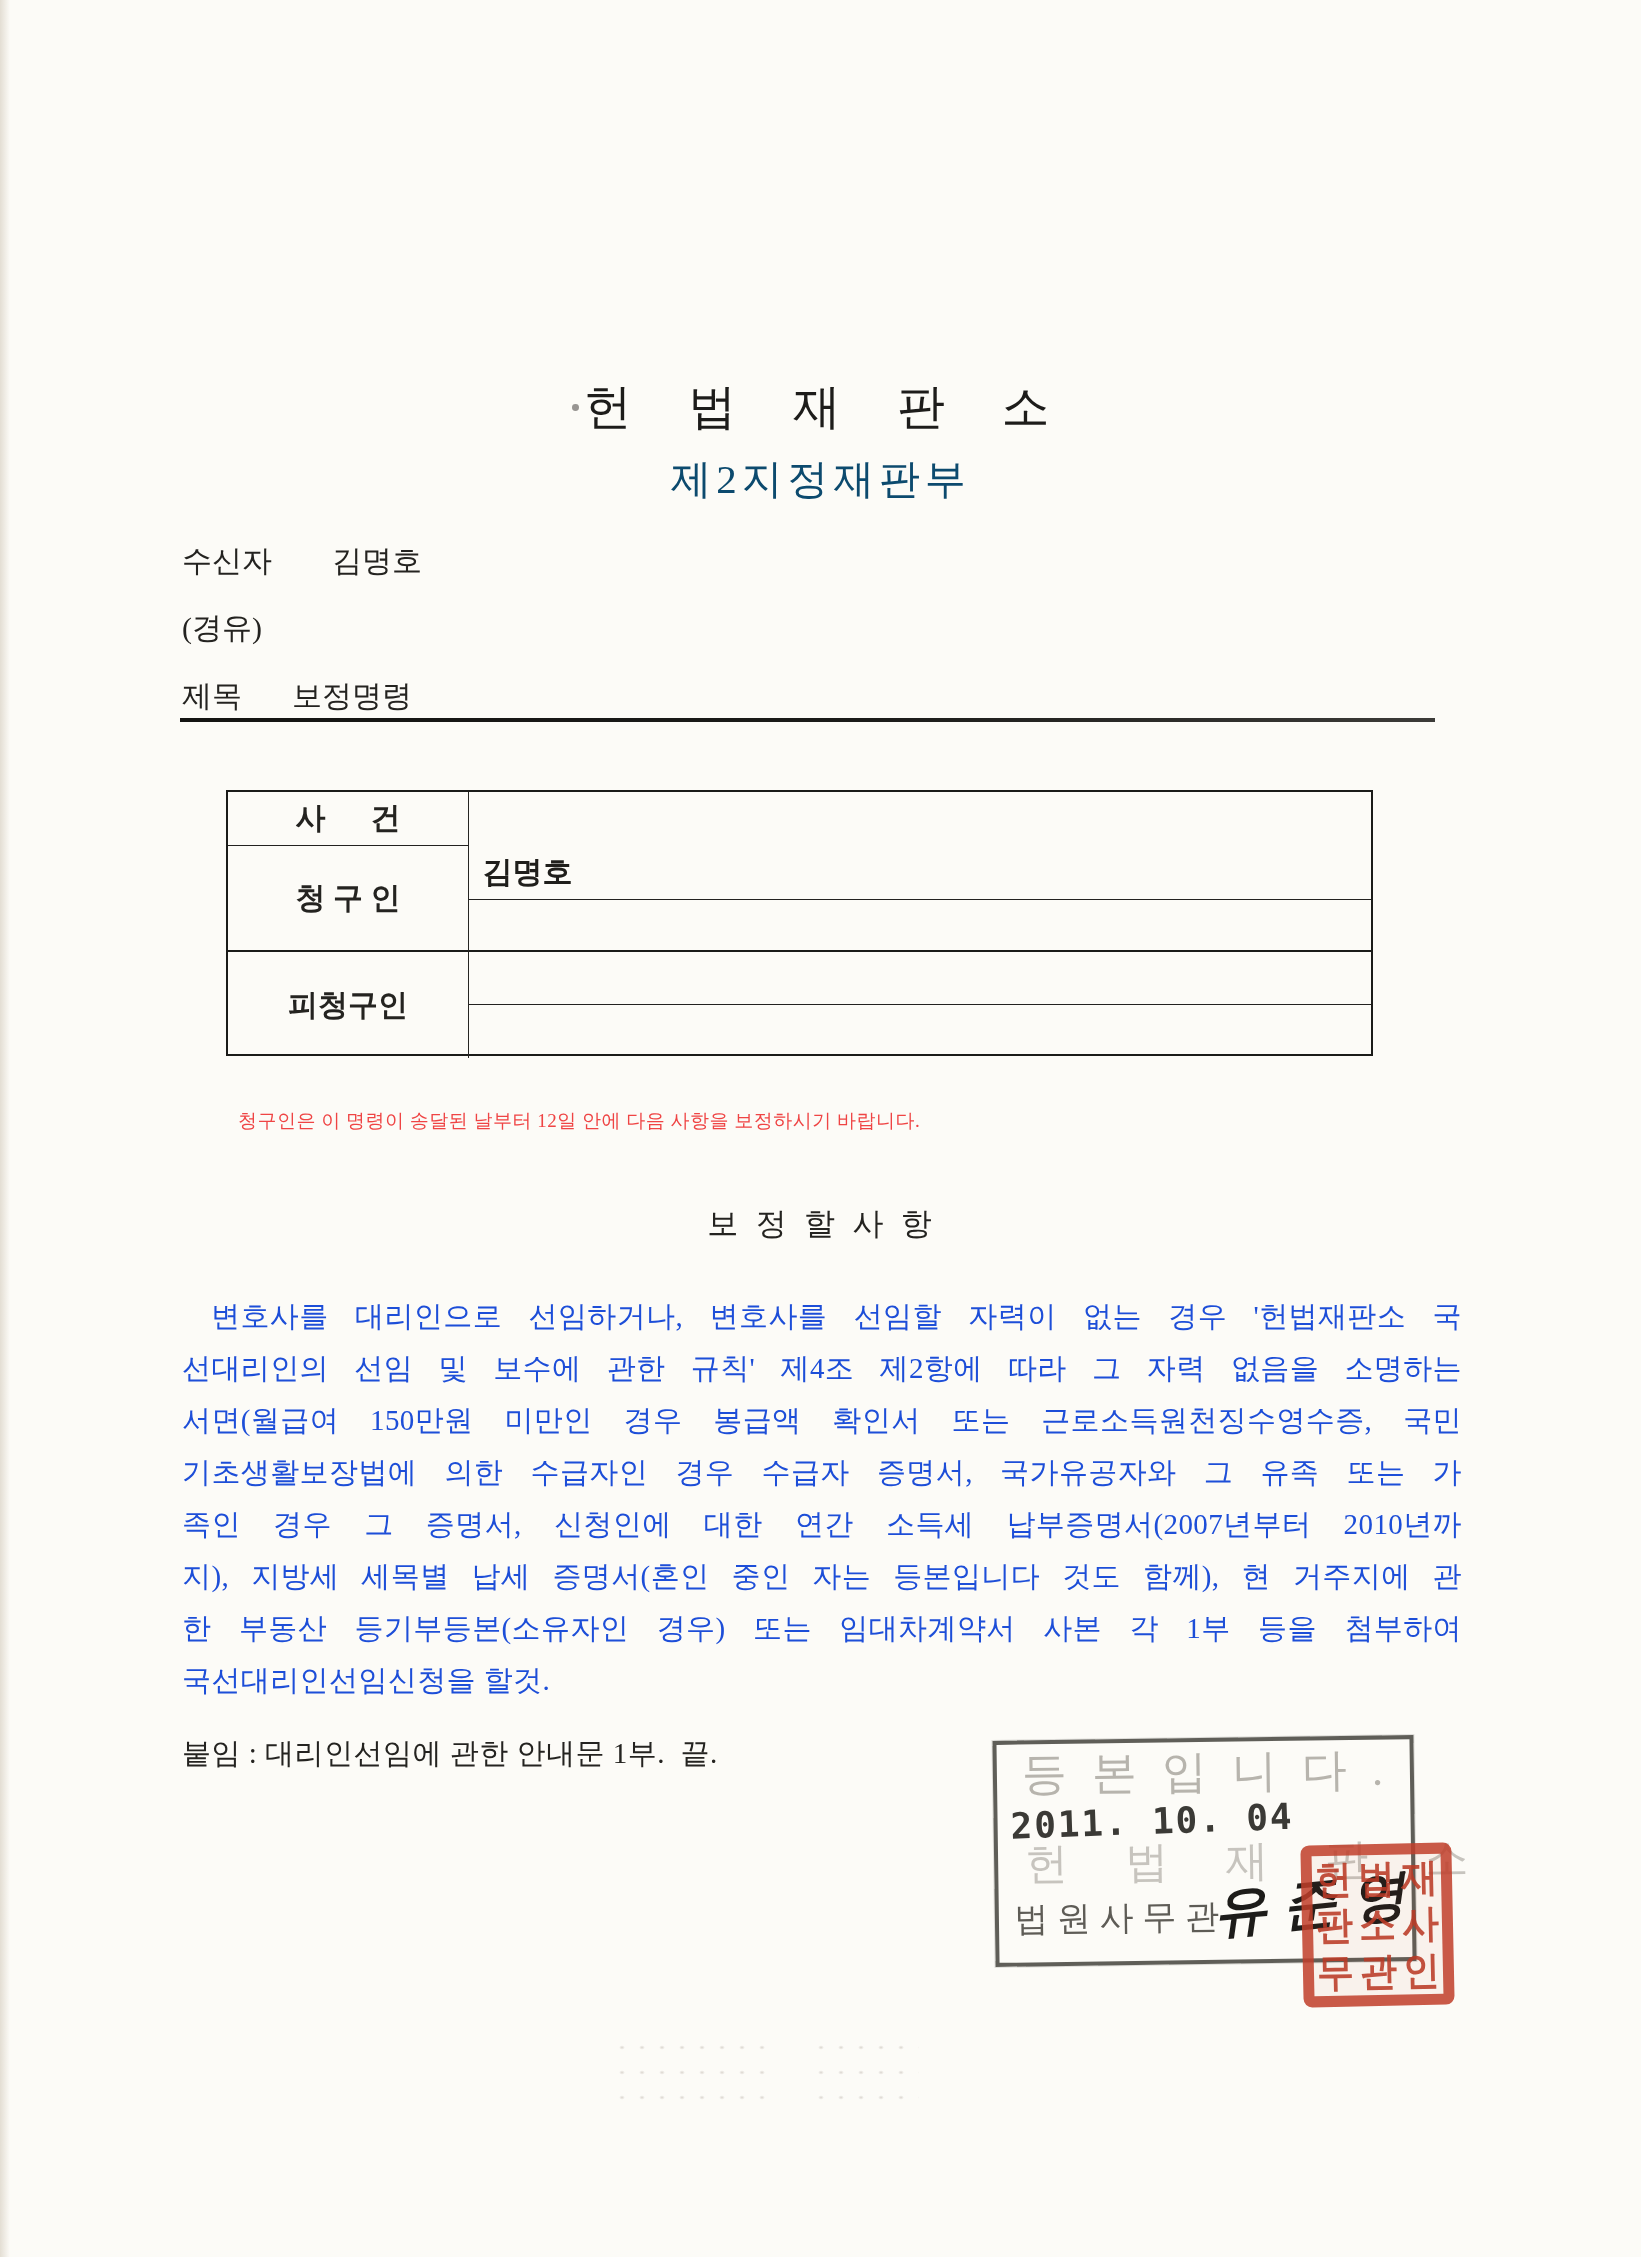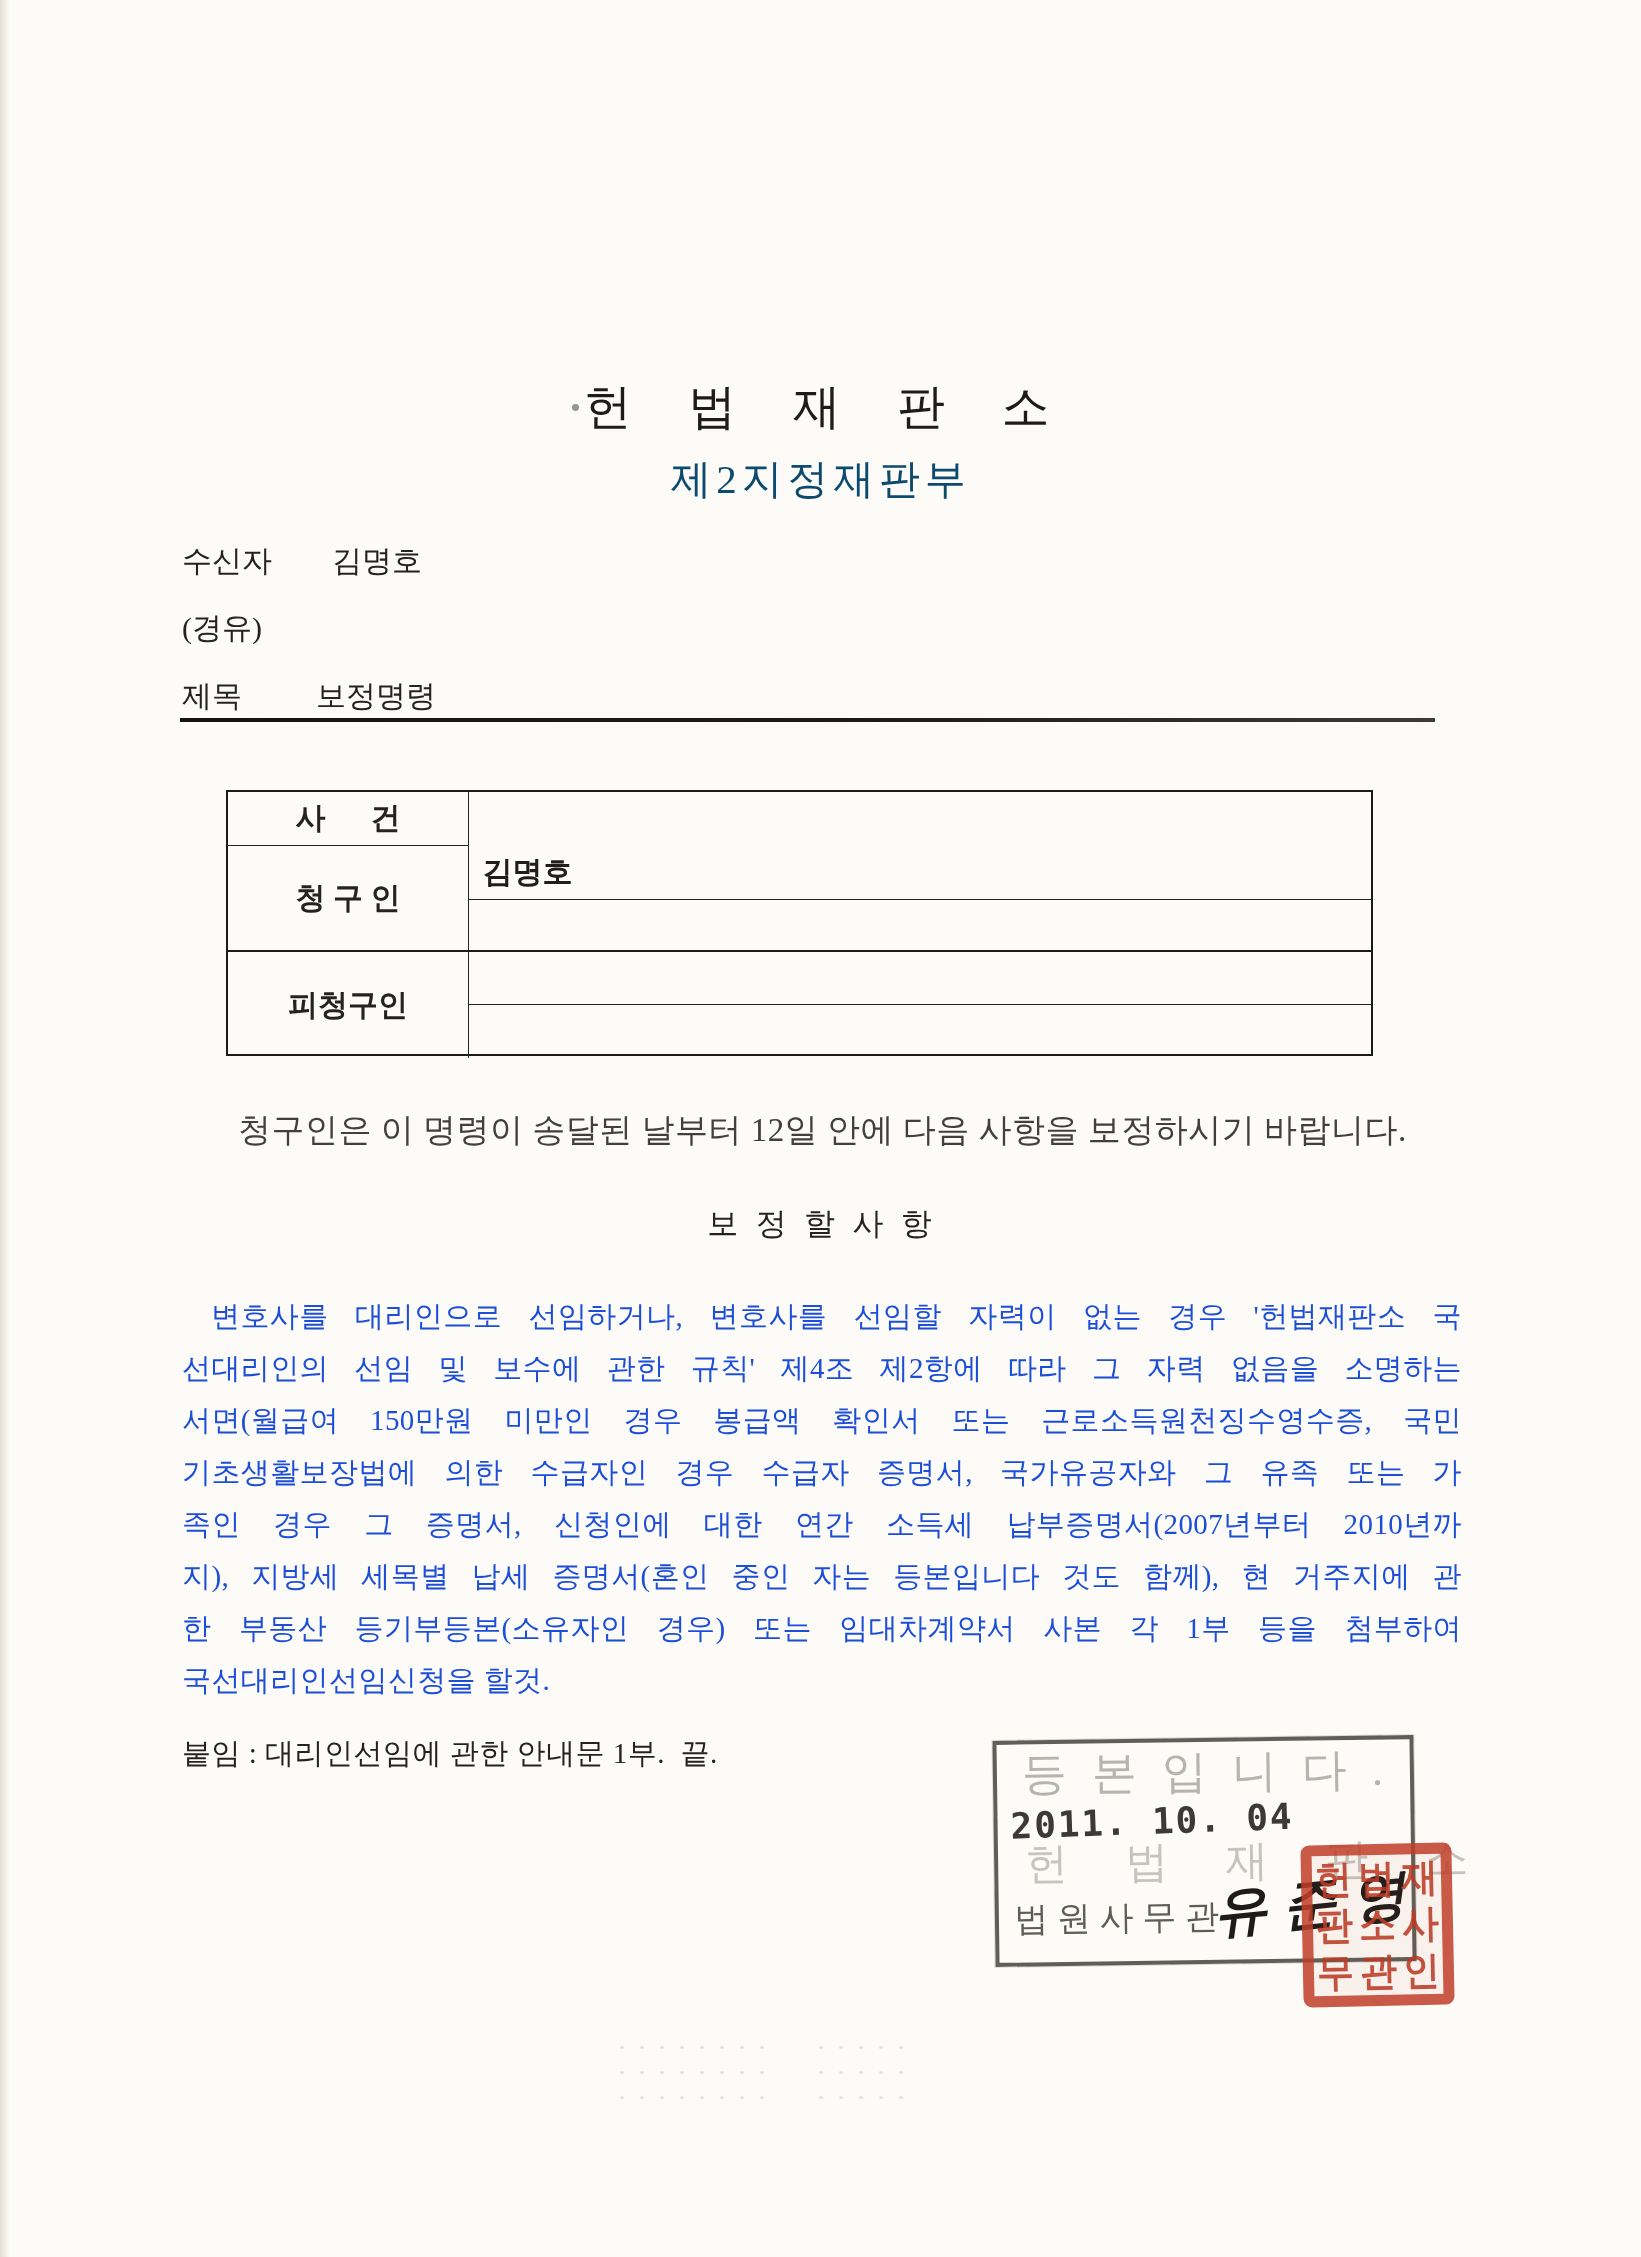--- a/index.html
+++ b/index.html
@@ -29,21 +29,21 @@
   .panel-subtitle{
     position:absolute;left:0;right:0;top:452px;
     text-align:center;font-size:41px;letter-spacing:4.8px;
     white-space:pre;color:#0c4a6e;
   }
   .meta-row{position:absolute;left:182px;font-size:30px;white-space:pre;color:#242320;}
   .meta-row .val{margin-left:60px;}
   .row-recipient{top:541px;}
   .row-via{top:608px;}
   .row-subject{top:676px;}
-  .row-subject .val{margin-left:74px;}
+  .row-subject .val{margin-left:50px;}
   .divider{
     position:absolute;left:180px;top:718px;width:1255px;height:3.9px;
     background:linear-gradient(90deg,#141412 0%,#1b1b19 55%,#3c3b38 100%);
   }
   
   .case-table{
     position:absolute;left:226px;top:790px;width:1147px;height:266px;
     display:grid;grid-template-columns:241px 1fr;
     grid-template-rows:54px 54px 52px 53px 53px;
     border:2.9px solid #1b1b19;box-sizing:border-box;
@@ -64,21 +64,21 @@
   .lbl-case{grid-row:1;grid-column:1;}
   .val-case{grid-row:1;grid-column:2;}
   .lbl-petitioner{grid-row:2/4;grid-column:1;}
   .val-pet-1{grid-row:2;grid-column:2;}
   .val-pet-2{grid-row:3;grid-column:2;}
   .lbl-respondent{grid-row:4/6;grid-column:1;}
   .val-res-1{grid-row:4;grid-column:2;}
   .val-res-2{grid-row:5;grid-column:2;}
   .intro-par{
     position:absolute;left:238px;top:1108px;width:1217px;
-    font-size:33px;letter-spacing:0.5px;color:#404040;white-space:pre;
+    font-size:19px;letter-spacing:0.5px;color:#ef4444;white-space:pre;
   }
   .section-heading{
     position:absolute;left:0;right:0;top:1203px;
     text-align:center;font-size:31px;letter-spacing:1.9px;word-spacing:5.8px;
     white-space:pre;color:#242320;
   }
   .body-par{
     position:absolute;left:182px;top:1290px;width:1280px;
     font-size:29px;color:#1d4ed8;
   }

